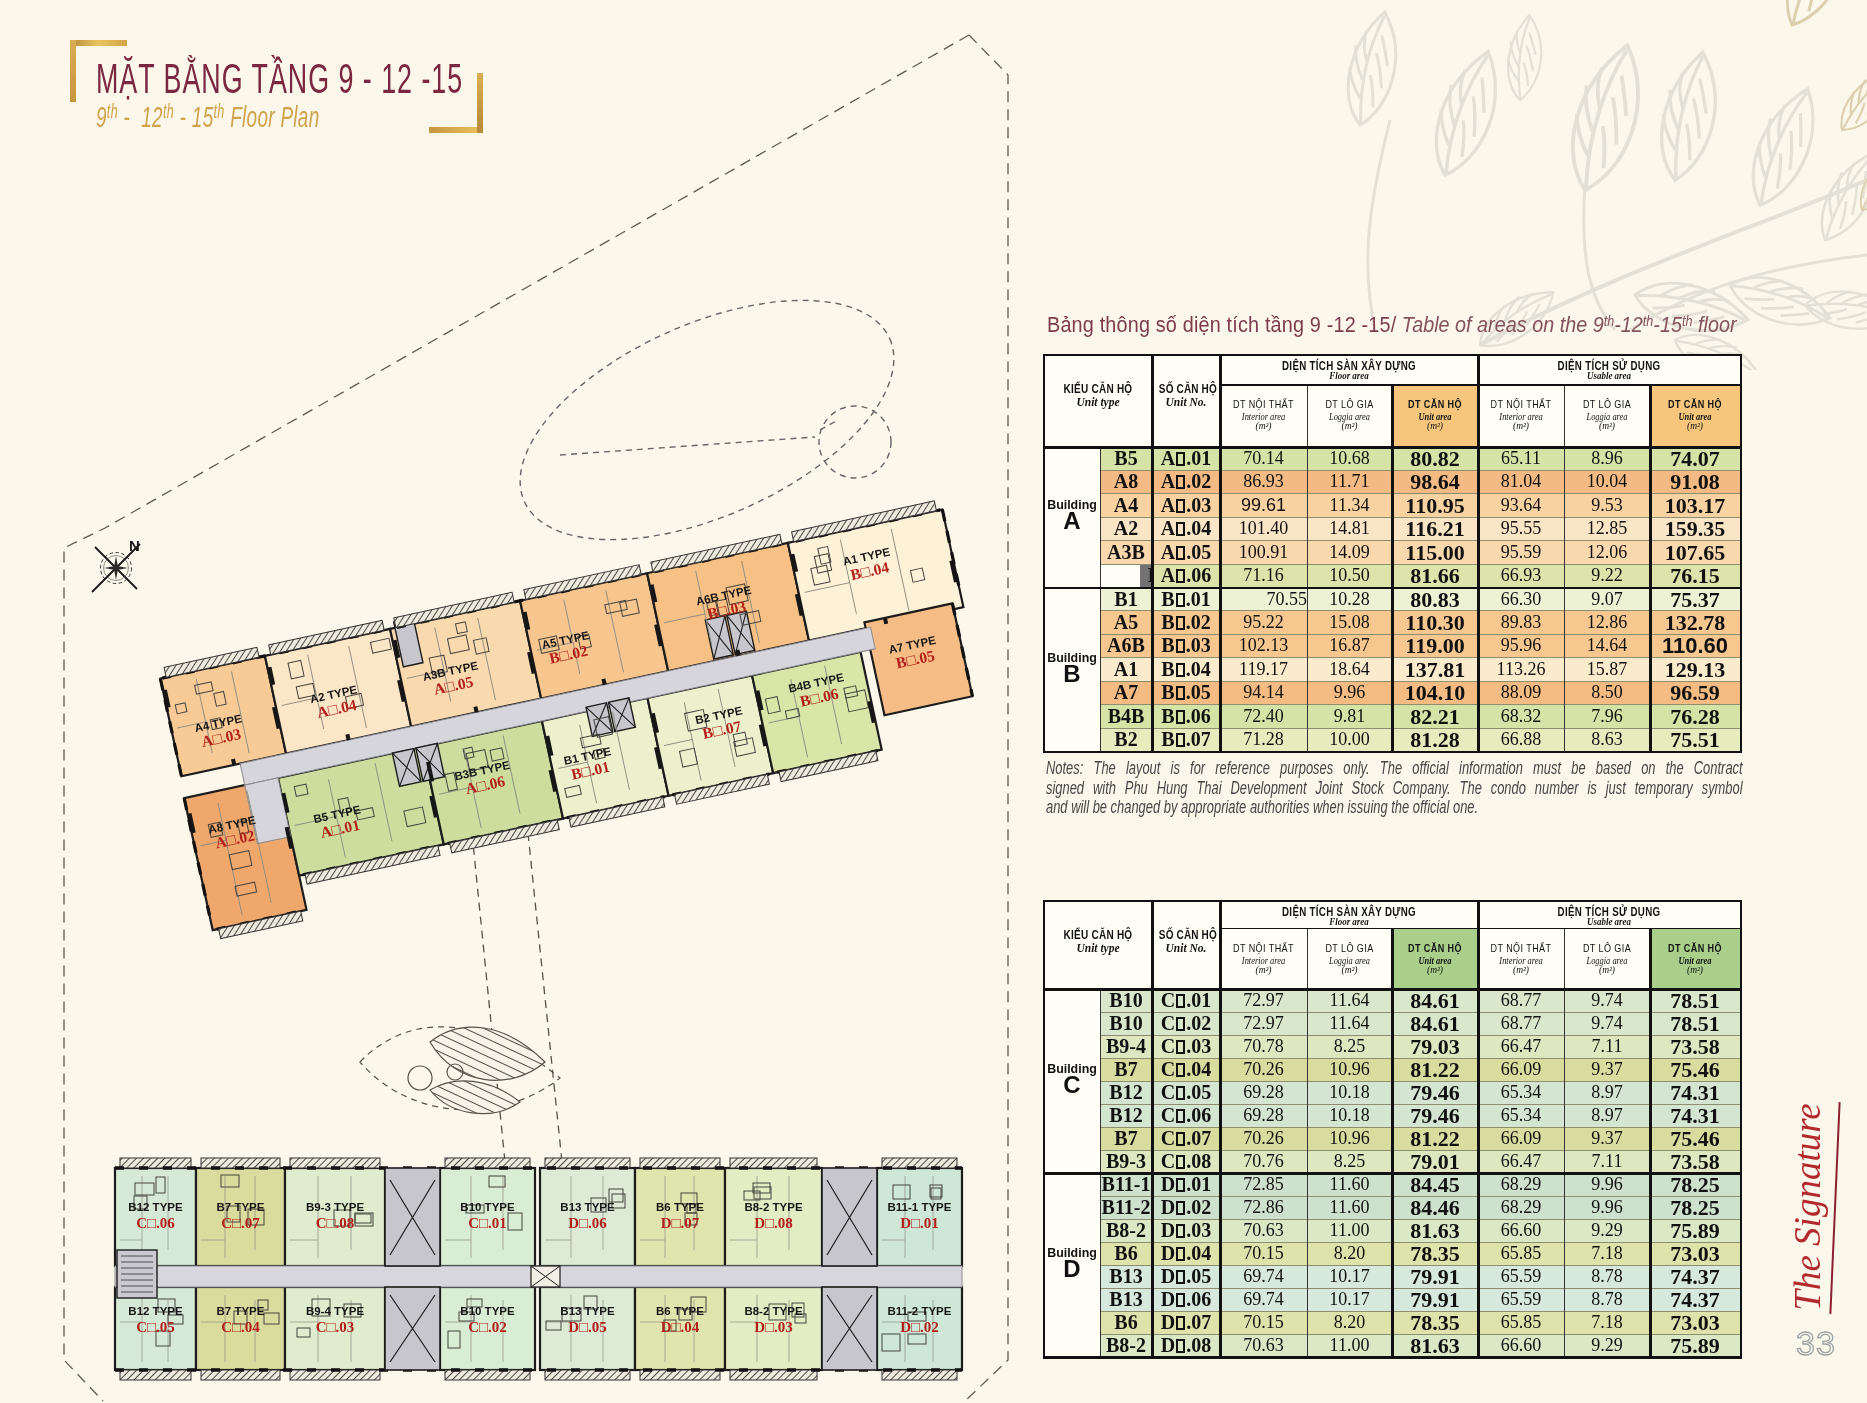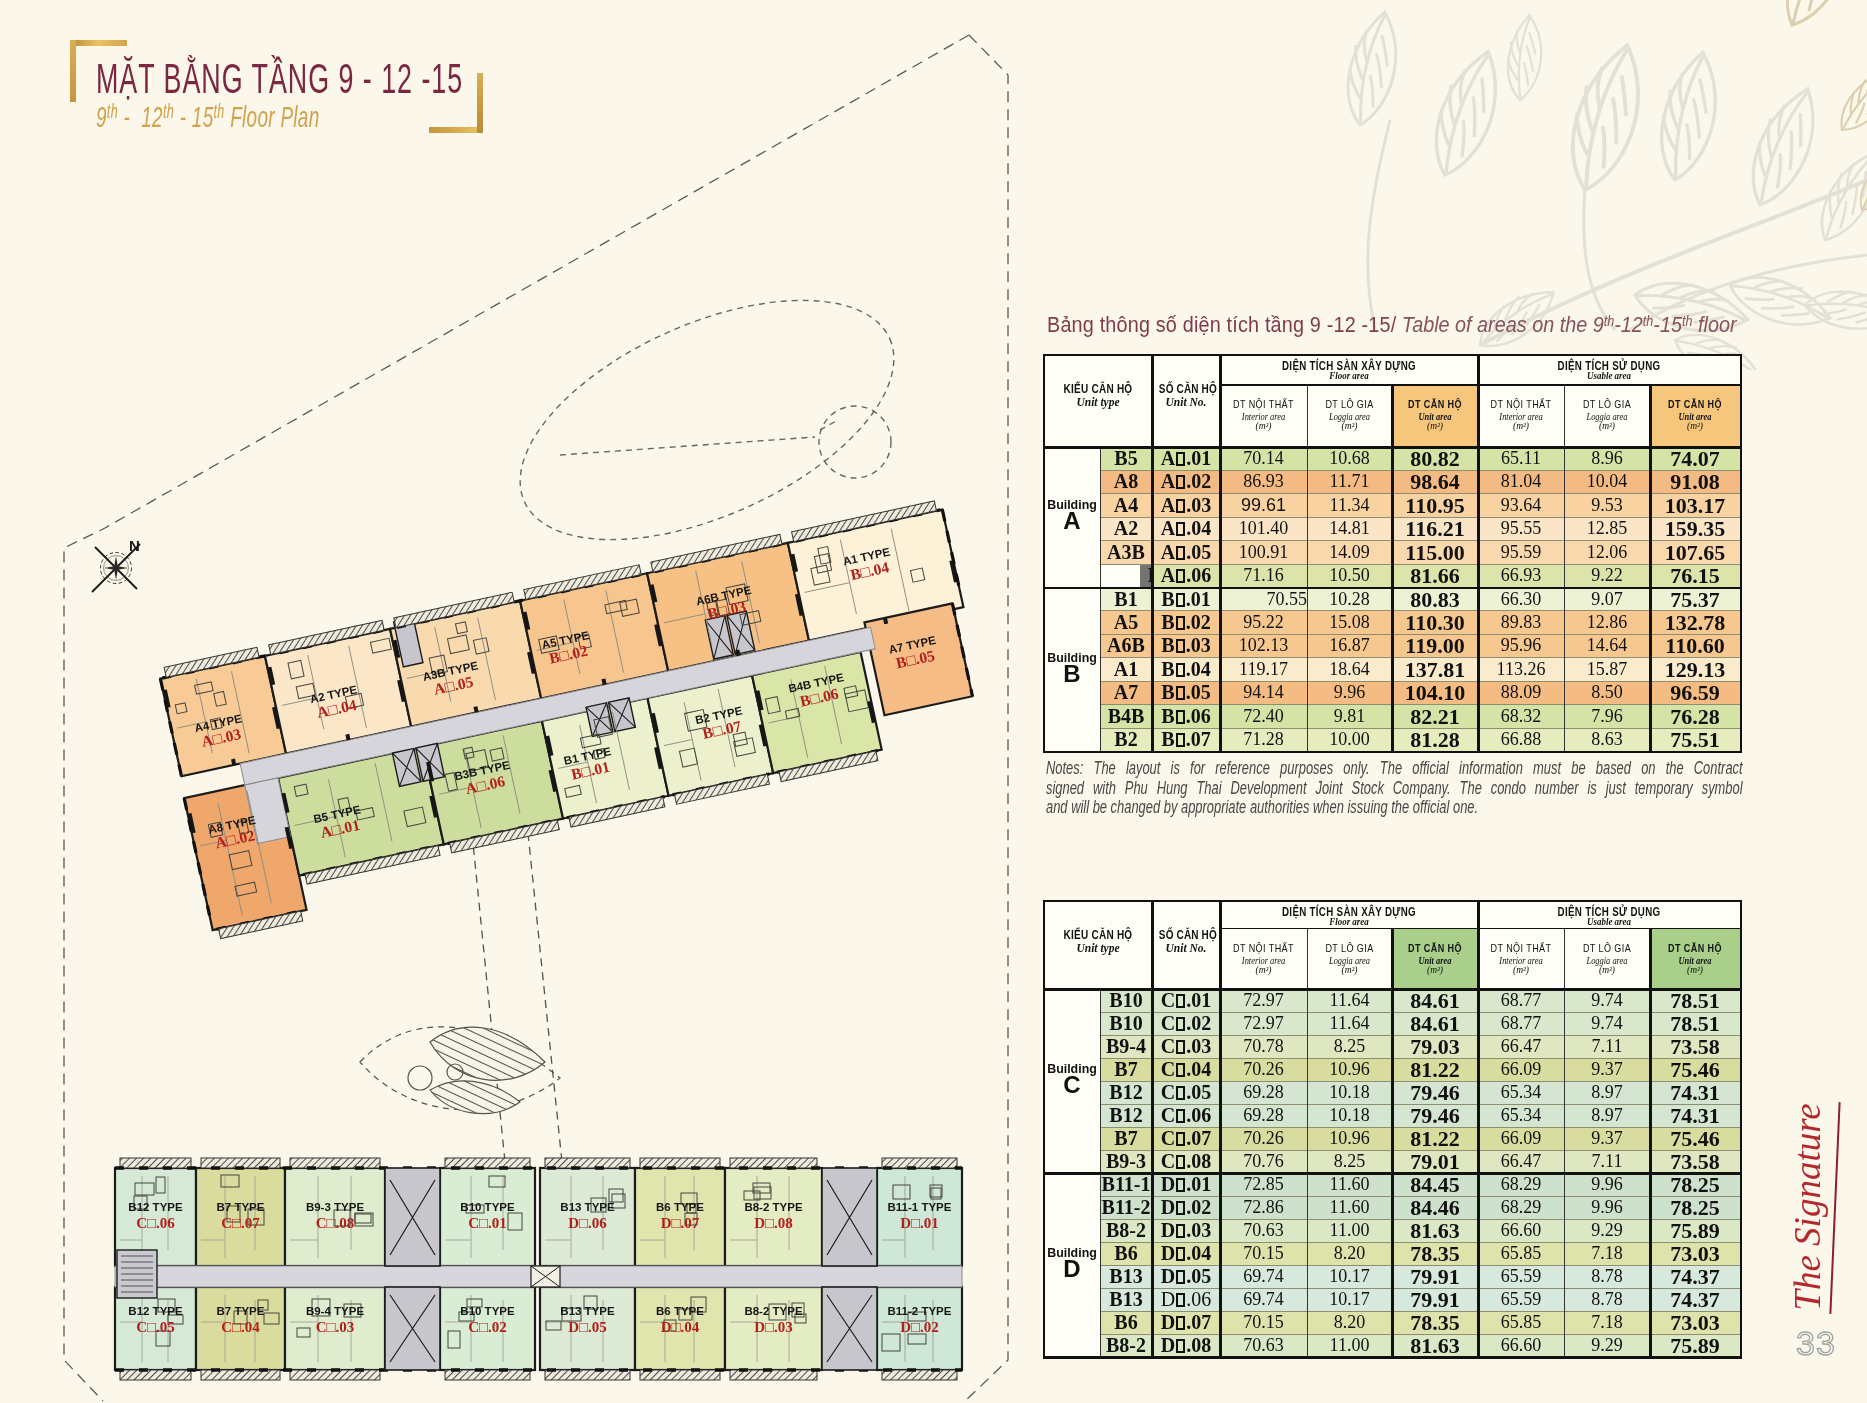--- a/index.html
+++ b/index.html
@@ -164,21 +164,21 @@
     <div class="abs" style="left:1478px;top:610.94px;width:86px;height:23.42px;background:#f6c78f;font-family:'Liberation Serif',serif;font-size:18px;text-align:center;line-height:23.42px;">89.83</div>
     <div class="abs" style="left:1564px;top:610.94px;width:86px;height:23.42px;background:#f6c78f;font-family:'Liberation Serif',serif;font-size:18px;text-align:center;line-height:23.42px;">12.86</div>
     <div class="abs" style="left:1650px;top:610.94px;width:90px;height:23.42px;background:#f6c78f;font-family:'Liberation Serif',serif;font-weight:bold;font-size:22px;text-align:center;line-height:23.42px;">132.78</div>
 <div class="abs" style="left:1100px;top:634.36px;width:52px;height:23.42px;background:#f6c78f;font-family:'Liberation Serif',serif;font-weight:bold;font-size:20px;text-align:center;line-height:23.42px;">A6B</div>
     <div class="abs" style="left:1152px;top:634.36px;width:68px;height:23.42px;background:#f6c78f;font-family:'Liberation Serif',serif;font-weight:bold;font-size:20px;text-align:center;line-height:23.42px;">B<span style="display:inline-block;box-sizing:border-box;width:9px;height:14px;border:2px solid #111;margin:0 1px;vertical-align:-1px;"></span>.03</div>
     <div class="abs" style="left:1220px;top:634.36px;width:87px;height:23.42px;background:#f6c78f;font-family:'Liberation Serif',serif;font-size:18px;text-align:center;line-height:23.42px;">102.13</div>
     <div class="abs" style="left:1307px;top:634.36px;width:85px;height:23.42px;background:#f6c78f;font-family:'Liberation Serif',serif;font-size:18px;text-align:center;line-height:23.42px;">16.87</div>
     <div class="abs" style="left:1392px;top:634.36px;width:86px;height:23.42px;background:#f6c78f;font-family:'Liberation Serif',serif;font-weight:bold;font-size:22px;text-align:center;line-height:23.42px;">119.00</div>
     <div class="abs" style="left:1478px;top:634.36px;width:86px;height:23.42px;background:#f6c78f;font-family:'Liberation Serif',serif;font-size:18px;text-align:center;line-height:23.42px;">95.96</div>
     <div class="abs" style="left:1564px;top:634.36px;width:86px;height:23.42px;background:#f6c78f;font-family:'Liberation Serif',serif;font-size:18px;text-align:center;line-height:23.42px;">14.64</div>
-    <div class="abs" style="left:1650px;top:634.36px;width:90px;height:23.42px;background:#f6c78f;font-family:Liberation Serif, serif;font-weight:bold;font-size:22px;text-align:center;line-height:23.42px;">110.60</div>
+    <div class="abs" style="left:1650px;top:634.36px;width:90px;height:23.42px;background:#f6c78f;font-family:Liberation Sans, sans-serif;font-weight:bold;font-size:22px;text-align:center;line-height:23.42px;">110.60</div>
 <div class="abs" style="left:1100px;top:657.78px;width:52px;height:23.42px;background:#fbebcd;font-family:'Liberation Serif',serif;font-weight:bold;font-size:20px;text-align:center;line-height:23.42px;">A1</div>
     <div class="abs" style="left:1152px;top:657.78px;width:68px;height:23.42px;background:#fbebcd;font-family:'Liberation Serif',serif;font-weight:bold;font-size:20px;text-align:center;line-height:23.42px;">B<span style="display:inline-block;box-sizing:border-box;width:9px;height:14px;border:2px solid #111;margin:0 1px;vertical-align:-1px;"></span>.04</div>
     <div class="abs" style="left:1220px;top:657.78px;width:87px;height:23.42px;background:#fbebcd;font-family:'Liberation Serif',serif;font-size:18px;text-align:center;line-height:23.42px;">119.17</div>
     <div class="abs" style="left:1307px;top:657.78px;width:85px;height:23.42px;background:#fbebcd;font-family:'Liberation Serif',serif;font-size:18px;text-align:center;line-height:23.42px;">18.64</div>
     <div class="abs" style="left:1392px;top:657.78px;width:86px;height:23.42px;background:#fbebcd;font-family:'Liberation Serif',serif;font-weight:bold;font-size:22px;text-align:center;line-height:23.42px;">137.81</div>
     <div class="abs" style="left:1478px;top:657.78px;width:86px;height:23.42px;background:#fbebcd;font-family:'Liberation Serif',serif;font-size:18px;text-align:center;line-height:23.42px;">113.26</div>
     <div class="abs" style="left:1564px;top:657.78px;width:86px;height:23.42px;background:#fbebcd;font-family:'Liberation Serif',serif;font-size:18px;text-align:center;line-height:23.42px;">15.87</div>
     <div class="abs" style="left:1650px;top:657.78px;width:90px;height:23.42px;background:#fbebcd;font-family:'Liberation Serif',serif;font-weight:bold;font-size:22px;text-align:center;line-height:23.42px;">129.13</div>
 <div class="abs" style="left:1100px;top:681.20px;width:52px;height:23.42px;background:#f4bc82;font-family:'Liberation Serif',serif;font-weight:bold;font-size:20px;text-align:center;line-height:23.42px;">A7</div>
     <div class="abs" style="left:1152px;top:681.20px;width:68px;height:23.42px;background:#f4bc82;font-family:'Liberation Serif',serif;font-weight:bold;font-size:20px;text-align:center;line-height:23.42px;">B<span style="display:inline-block;box-sizing:border-box;width:9px;height:14px;border:2px solid #111;margin:0 1px;vertical-align:-1px;"></span>.05</div>
@@ -382,21 +382,21 @@
     <div class="abs" style="left:1650px;top:1242.00px;width:90px;height:23.0px;background:#dee3ab;font-family:'Liberation Serif',serif;font-weight:bold;font-size:22px;text-align:center;line-height:23.0px;">73.03</div>
 <div class="abs" style="left:1100px;top:1265.00px;width:52px;height:23.0px;background:#d7e8dc;font-family:'Liberation Serif',serif;font-weight:bold;font-size:20px;text-align:center;line-height:23.0px;">B13</div>
     <div class="abs" style="left:1152px;top:1265.00px;width:68px;height:23.0px;background:#d7e8dc;font-family:'Liberation Serif',serif;font-weight:bold;font-size:20px;text-align:center;line-height:23.0px;">D<span style="display:inline-block;box-sizing:border-box;width:9px;height:14px;border:2px solid #111;margin:0 1px;vertical-align:-1px;"></span>.05</div>
     <div class="abs" style="left:1220px;top:1265.00px;width:87px;height:23.0px;background:#d7e8dc;font-family:'Liberation Serif',serif;font-size:18px;text-align:center;line-height:23.0px;">69.74</div>
     <div class="abs" style="left:1307px;top:1265.00px;width:85px;height:23.0px;background:#d7e8dc;font-family:'Liberation Serif',serif;font-size:18px;text-align:center;line-height:23.0px;">10.17</div>
     <div class="abs" style="left:1392px;top:1265.00px;width:86px;height:23.0px;background:#d7e8dc;font-family:'Liberation Serif',serif;font-weight:bold;font-size:22px;text-align:center;line-height:23.0px;">79.91</div>
     <div class="abs" style="left:1478px;top:1265.00px;width:86px;height:23.0px;background:#d7e8dc;font-family:'Liberation Serif',serif;font-size:18px;text-align:center;line-height:23.0px;">65.59</div>
     <div class="abs" style="left:1564px;top:1265.00px;width:86px;height:23.0px;background:#d7e8dc;font-family:'Liberation Serif',serif;font-size:18px;text-align:center;line-height:23.0px;">8.78</div>
     <div class="abs" style="left:1650px;top:1265.00px;width:90px;height:23.0px;background:#d7e8dc;font-family:'Liberation Serif',serif;font-weight:bold;font-size:22px;text-align:center;line-height:23.0px;">74.37</div>
 <div class="abs" style="left:1100px;top:1288.00px;width:52px;height:23.0px;background:#d7e8dc;font-family:'Liberation Serif',serif;font-weight:bold;font-size:20px;text-align:center;line-height:23.0px;">B13</div>
-    <div class="abs" style="left:1152px;top:1288.00px;width:68px;height:23.0px;background:#d7e8dc;font-family:'Liberation Serif',serif;font-weight:normal;font-size:20px;text-align:center;line-height:23.0px;">D<span style="display:inline-block;box-sizing:border-box;width:9px;height:14px;border:2px solid #111;margin:0 1px;vertical-align:-1px;"></span>.06</div>
+    <div class="abs" style="left:1152px;top:1288.00px;width:68px;height:23.0px;background:#d7e8dc;font-family:'Liberation Serif',serif;font-weight:bold;font-size:20px;text-align:center;line-height:23.0px;">D<span style="display:inline-block;box-sizing:border-box;width:9px;height:14px;border:2px solid #111;margin:0 1px;vertical-align:-1px;"></span>.06</div>
     <div class="abs" style="left:1220px;top:1288.00px;width:87px;height:23.0px;background:#d7e8dc;font-family:'Liberation Serif',serif;font-size:18px;text-align:center;line-height:23.0px;">69.74</div>
     <div class="abs" style="left:1307px;top:1288.00px;width:85px;height:23.0px;background:#d7e8dc;font-family:'Liberation Serif',serif;font-size:18px;text-align:center;line-height:23.0px;">10.17</div>
     <div class="abs" style="left:1392px;top:1288.00px;width:86px;height:23.0px;background:#d7e8dc;font-family:'Liberation Serif',serif;font-weight:bold;font-size:22px;text-align:center;line-height:23.0px;">79.91</div>
     <div class="abs" style="left:1478px;top:1288.00px;width:86px;height:23.0px;background:#d7e8dc;font-family:'Liberation Serif',serif;font-size:18px;text-align:center;line-height:23.0px;">65.59</div>
     <div class="abs" style="left:1564px;top:1288.00px;width:86px;height:23.0px;background:#d7e8dc;font-family:'Liberation Serif',serif;font-size:18px;text-align:center;line-height:23.0px;">8.78</div>
     <div class="abs" style="left:1650px;top:1288.00px;width:90px;height:23.0px;background:#d7e8dc;font-family:'Liberation Serif',serif;font-weight:bold;font-size:22px;text-align:center;line-height:23.0px;">74.37</div>
 <div class="abs" style="left:1100px;top:1311.00px;width:52px;height:23.0px;background:#dee3ab;font-family:'Liberation Serif',serif;font-weight:bold;font-size:20px;text-align:center;line-height:23.0px;">B6</div>
     <div class="abs" style="left:1152px;top:1311.00px;width:68px;height:23.0px;background:#dee3ab;font-family:'Liberation Serif',serif;font-weight:bold;font-size:20px;text-align:center;line-height:23.0px;">D<span style="display:inline-block;box-sizing:border-box;width:9px;height:14px;border:2px solid #111;margin:0 1px;vertical-align:-1px;"></span>.07</div>
     <div class="abs" style="left:1220px;top:1311.00px;width:87px;height:23.0px;background:#dee3ab;font-family:'Liberation Serif',serif;font-size:18px;text-align:center;line-height:23.0px;">70.15</div>
     <div class="abs" style="left:1307px;top:1311.00px;width:85px;height:23.0px;background:#dee3ab;font-family:'Liberation Serif',serif;font-size:18px;text-align:center;line-height:23.0px;">8.20</div>

